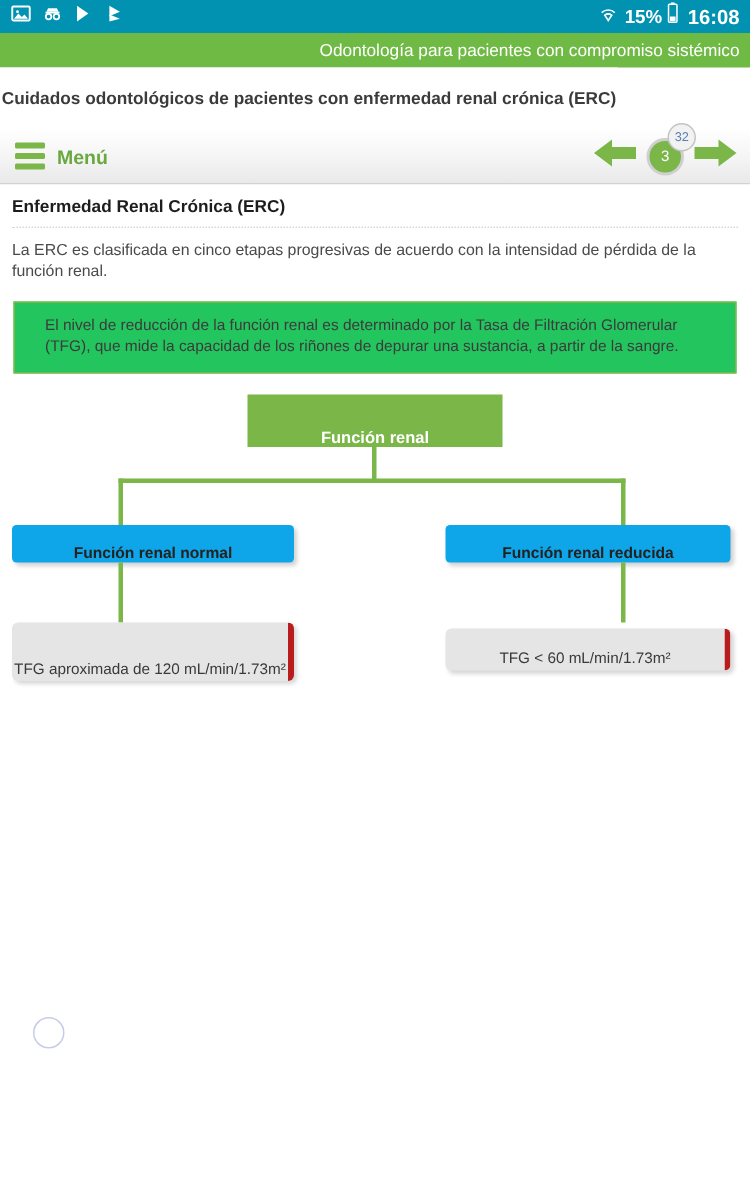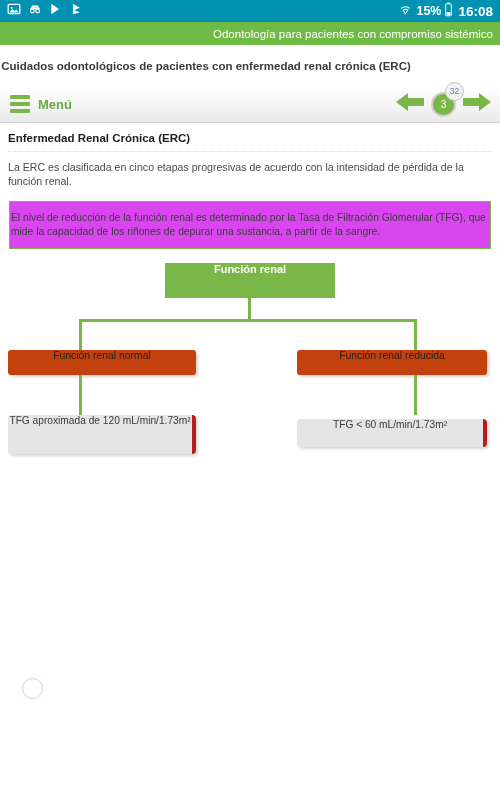--- a/index.html
+++ b/index.html
@@ -200,55 +200,55 @@
     margin: 9px 8px 0 8px;
     font-size: 10.6px;
     color: #4a4a4a;
     line-height: 1.3;
   }
 
   
   .callout {
     margin: 12px 9px 0 9px;
     border: 1.5px solid #7ab648;
-    padding: 9px 1px;
-    background: #d946ef;
+    padding: 9px 20px;
+    background: #22c55e;
   }
   .callout-text {
     font-size: 10.3px;
     color: #3c3c3c;
     line-height: 1.38;
   }
 
   
   .flow {
     position: relative;
     margin-top: 14px;
     width: 500px;
     height: 200px;
   }
 
   .node {
     position: absolute;
     display: flex;
-    align-items: flex-start;
+    align-items: flex-end;
     justify-content: center;
     text-align: center;
   }
 
   .node-green {
     background: #7ab648;
     color: #ffffff;
     font-weight: bold;
     font-size: 11px;
   }
   .node-green-sm {
-    background: #c2410c;
+    background: #0ea5e9;
     color: #222222;
-    font-weight: normal;
+    font-weight: bold;
     font-size: 10.4px;
     border-radius: 3px;
     box-shadow: 2px 2px 3px rgba(0,0,0,0.18);
   }
   .node-gray {
     background: #e5e5e5;
     color: #3a3a3a;
     font-size: 10.2px;
     border-radius: 4px;
     border-right: 4px solid #b91c1c;

